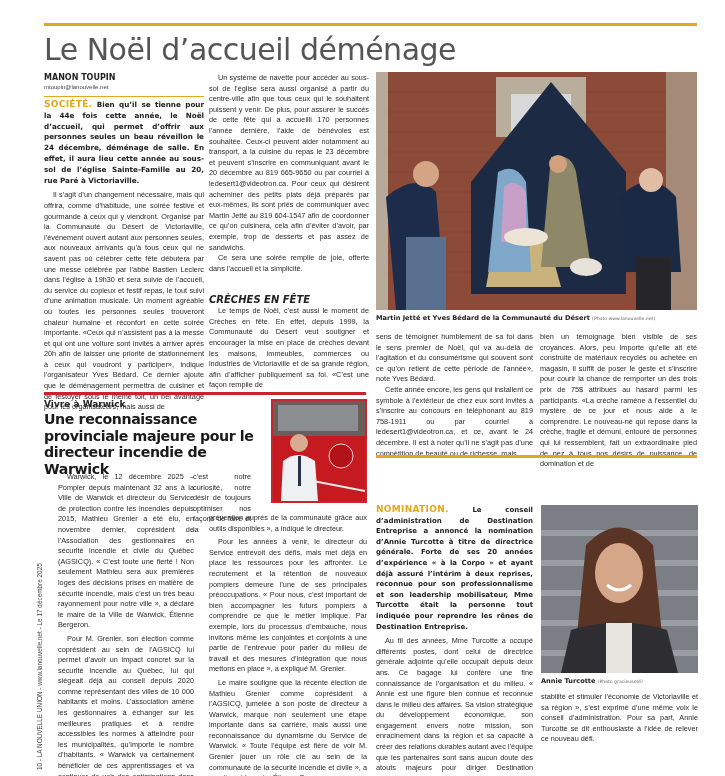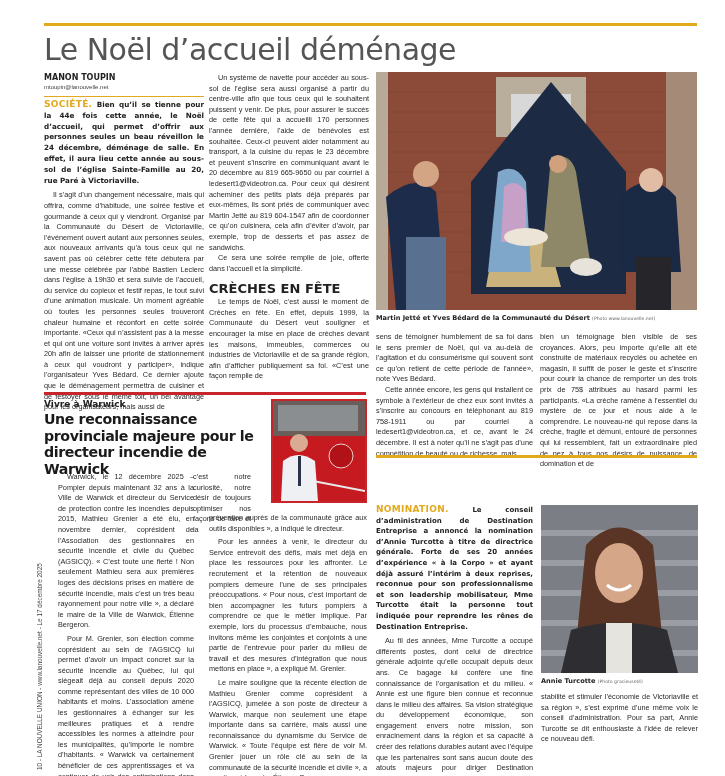--- a/index.html
+++ b/index.html
@@ -19,21 +19,21 @@
   #byline { position: absolute; left: 44px; top: 73px; width: 160px; }
   #author { font-family: "DejaVu Sans", sans-serif; font-weight: bold; font-size: 8px; color: #222; }
   #email { font-size: 6px; color: #444; margin-top: 2px; }
   #byline-rule { position: absolute; left: 44px; top: 96px; width: 160px; height: 1px; background: #e2a91e; }
 
   #col1 { position: absolute; left: 44px; top: 99px; width: 160px; }
   #lead { font-family: "DejaVu Sans", sans-serif; font-weight: bold; font-size: 7.2px; line-height: 10.8px; text-align: justify; color: #222; margin-bottom: 4px; }
   .kicker { color: #e2a91e; font-weight: bold; font-size: 9px; letter-spacing: 0.3px; }
 
   #col2 { position: absolute; left: 209px; top: 73px; width: 160px; }
-  #subhead { font-family: "DejaVu Sans", sans-serif; font-weight: bold; font-size: 13px; color: #222; margin: 7px 0 1px 0; }
+  #subhead { font-family: "DejaVu Sans", sans-serif; font-style: italic; font-weight: bold; font-size: 10px; color: #222; margin: 20px 0 1px 0; }
 
   #photo1 { position: absolute; left: 376px; top: 72px; width: 321px; height: 238px; background: #8a4a36; overflow: hidden; }
   #caption1 { position: absolute; left: 376px; top: 314px; width: 330px; font-family: "DejaVu Sans", sans-serif; font-weight: bold; font-size: 6.6px; color: #222; white-space: nowrap; }
   .credit { font-weight: normal; font-size: 4.6px; color: #666; }
 
   #col3 { position: absolute; left: 376px; top: 332px; width: 157px; }
   #col4 { position: absolute; left: 540px; top: 332px; width: 157px; }
 
   #red-rule { position: absolute; left: 44px; top: 392px; width: 322px; height: 3px; background: #c8242b; }
   #kicker2 { position: absolute; left: 44px; top: 399px; font-family: "DejaVu Sans", sans-serif; font-weight: bold; font-size: 9px; color: #222; }

